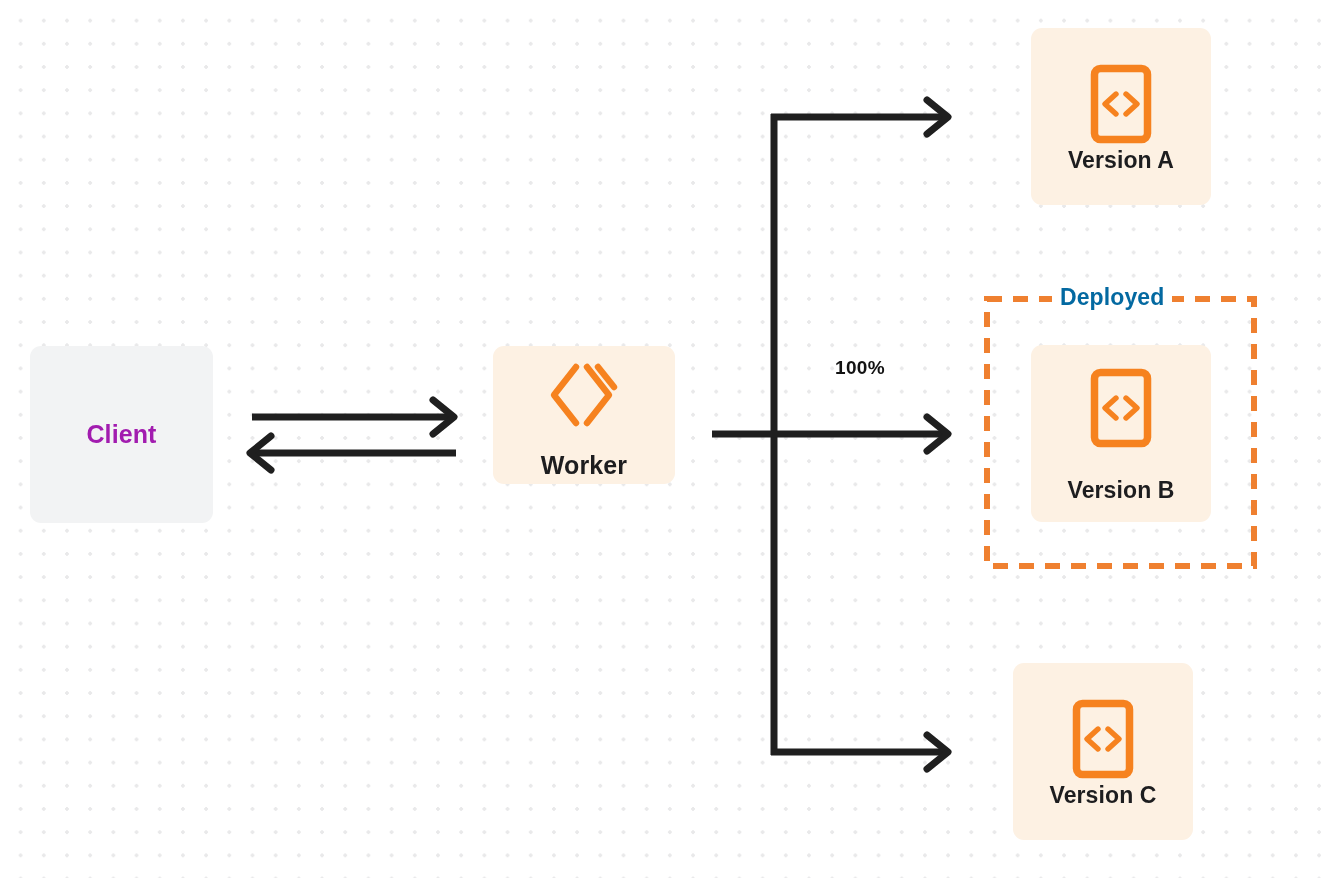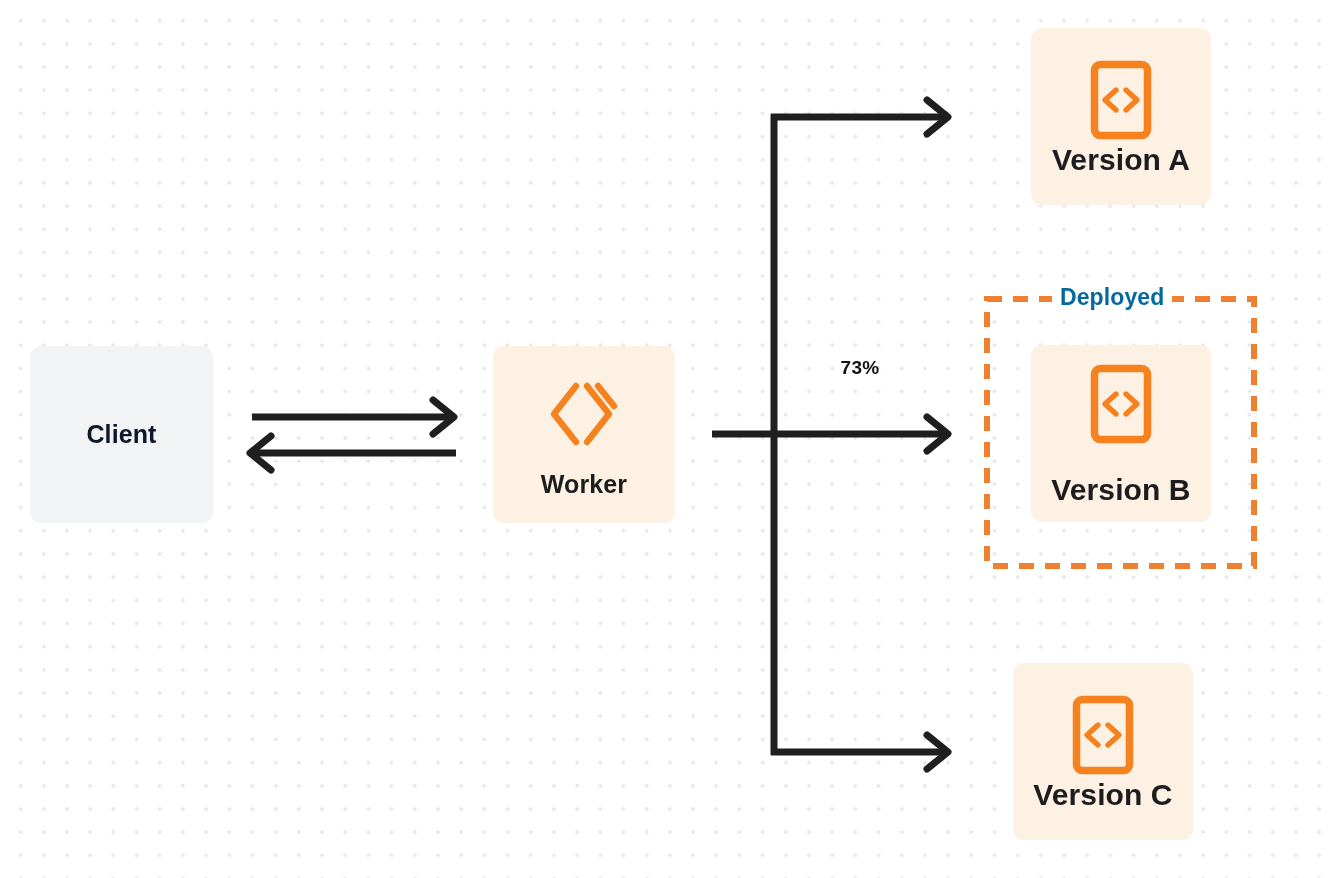--- a/index.html
+++ b/index.html
@@ -33,29 +33,29 @@
     left: 30px;
     top: 346px;
     width: 183px;
     height: 177px;
     background: #f2f3f4;
     border-radius: 11px;
   }
   .client-label {
     font-size: 25px;
     font-weight: 700;
-    color: #0f172a;
+    color: #a21caf;
     letter-spacing: 0.1px;
   }
 
   .worker-card {
     left: 493px;
     top: 346px;
     width: 182px;
-    height: 177px;
+    height: 138px;
     background: #fdf1e3;
     border-radius: 11px;
     padding-top: 6px;
   }
   .worker-label {
     font-size: 25px;
     font-weight: 700;
     color: #1d1d1f;
     margin-top: 18px;
     letter-spacing: 0.1px;
@@ -65,21 +65,21 @@
     width: 180px;
     height: 177px;
     background: #fdf1e3;
     border-radius: 11px;
     padding-top: 4px;
   }
   .version-a { left: 1031px; top: 28px; }
   .version-b { left: 1031px; top: 345px; gap: 26px; }
   .version-c { left: 1013px; top: 663px; }
   .version-label {
-    font-size: 30px;
+    font-size: 23px;
     font-weight: 700;
     color: #1d1d1f;
     margin-top: 3px;
     letter-spacing: 0.1px;
   }
 
   .icon-holder { line-height: 0; }
 
   
   .deployed-frame {
@@ -185,21 +185,21 @@
           <polyline points="30,10 8,38 30,66"></polyline>
           <polyline points="41,10 63,38 41,66"></polyline>
           <polyline points="52,10 68,30"></polyline>
         </g>
       </svg>
     </span>
     <div class="worker-label">Worker</div>
   </div>
 
   <div class="traffic-label">
-    <span class="traffic-pct">73%</span>
+    <span class="traffic-pct">100%</span>
   </div>
 
   <div class="node version-card version-a">
     <span class="icon-holder">
       <svg width="62" height="80" viewBox="0 0 62 80" xmlns="http://www.w3.org/2000/svg">
         <rect x="4.5" y="4.5" width="53" height="71" rx="6" ry="6" fill="none" stroke="#f6821f" stroke-width="7.5"></rect>
         <g fill="none" stroke="#f6821f" stroke-width="5.4" stroke-linecap="round" stroke-linejoin="round">
           <polyline points="26,30 15,40 26,50"></polyline>
           <polyline points="36,30 47,40 36,50"></polyline>
         </g>

